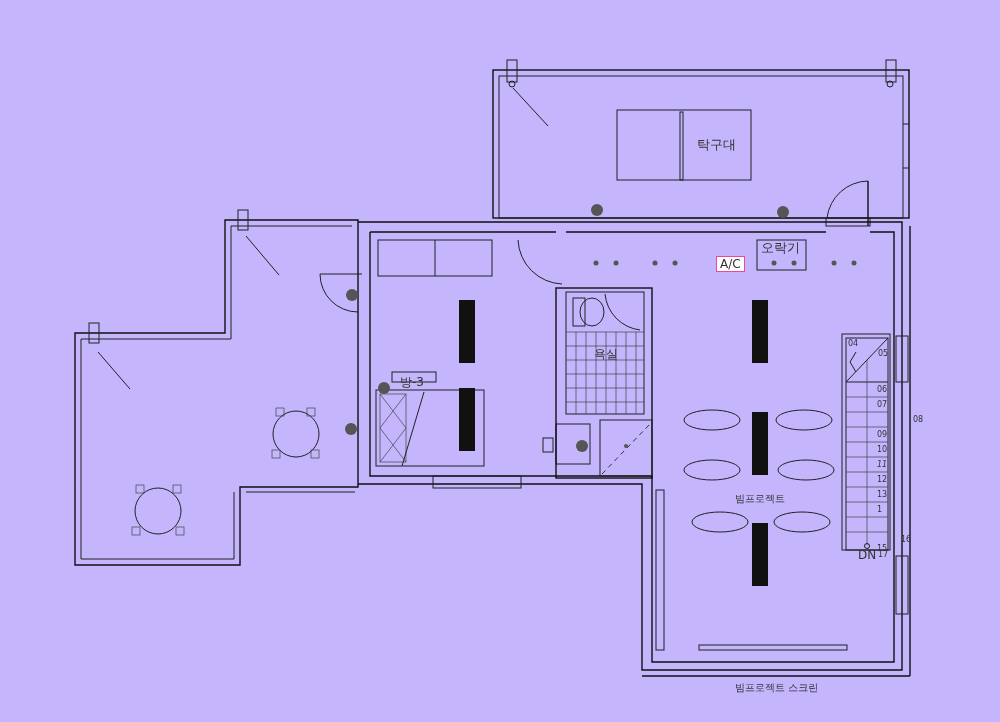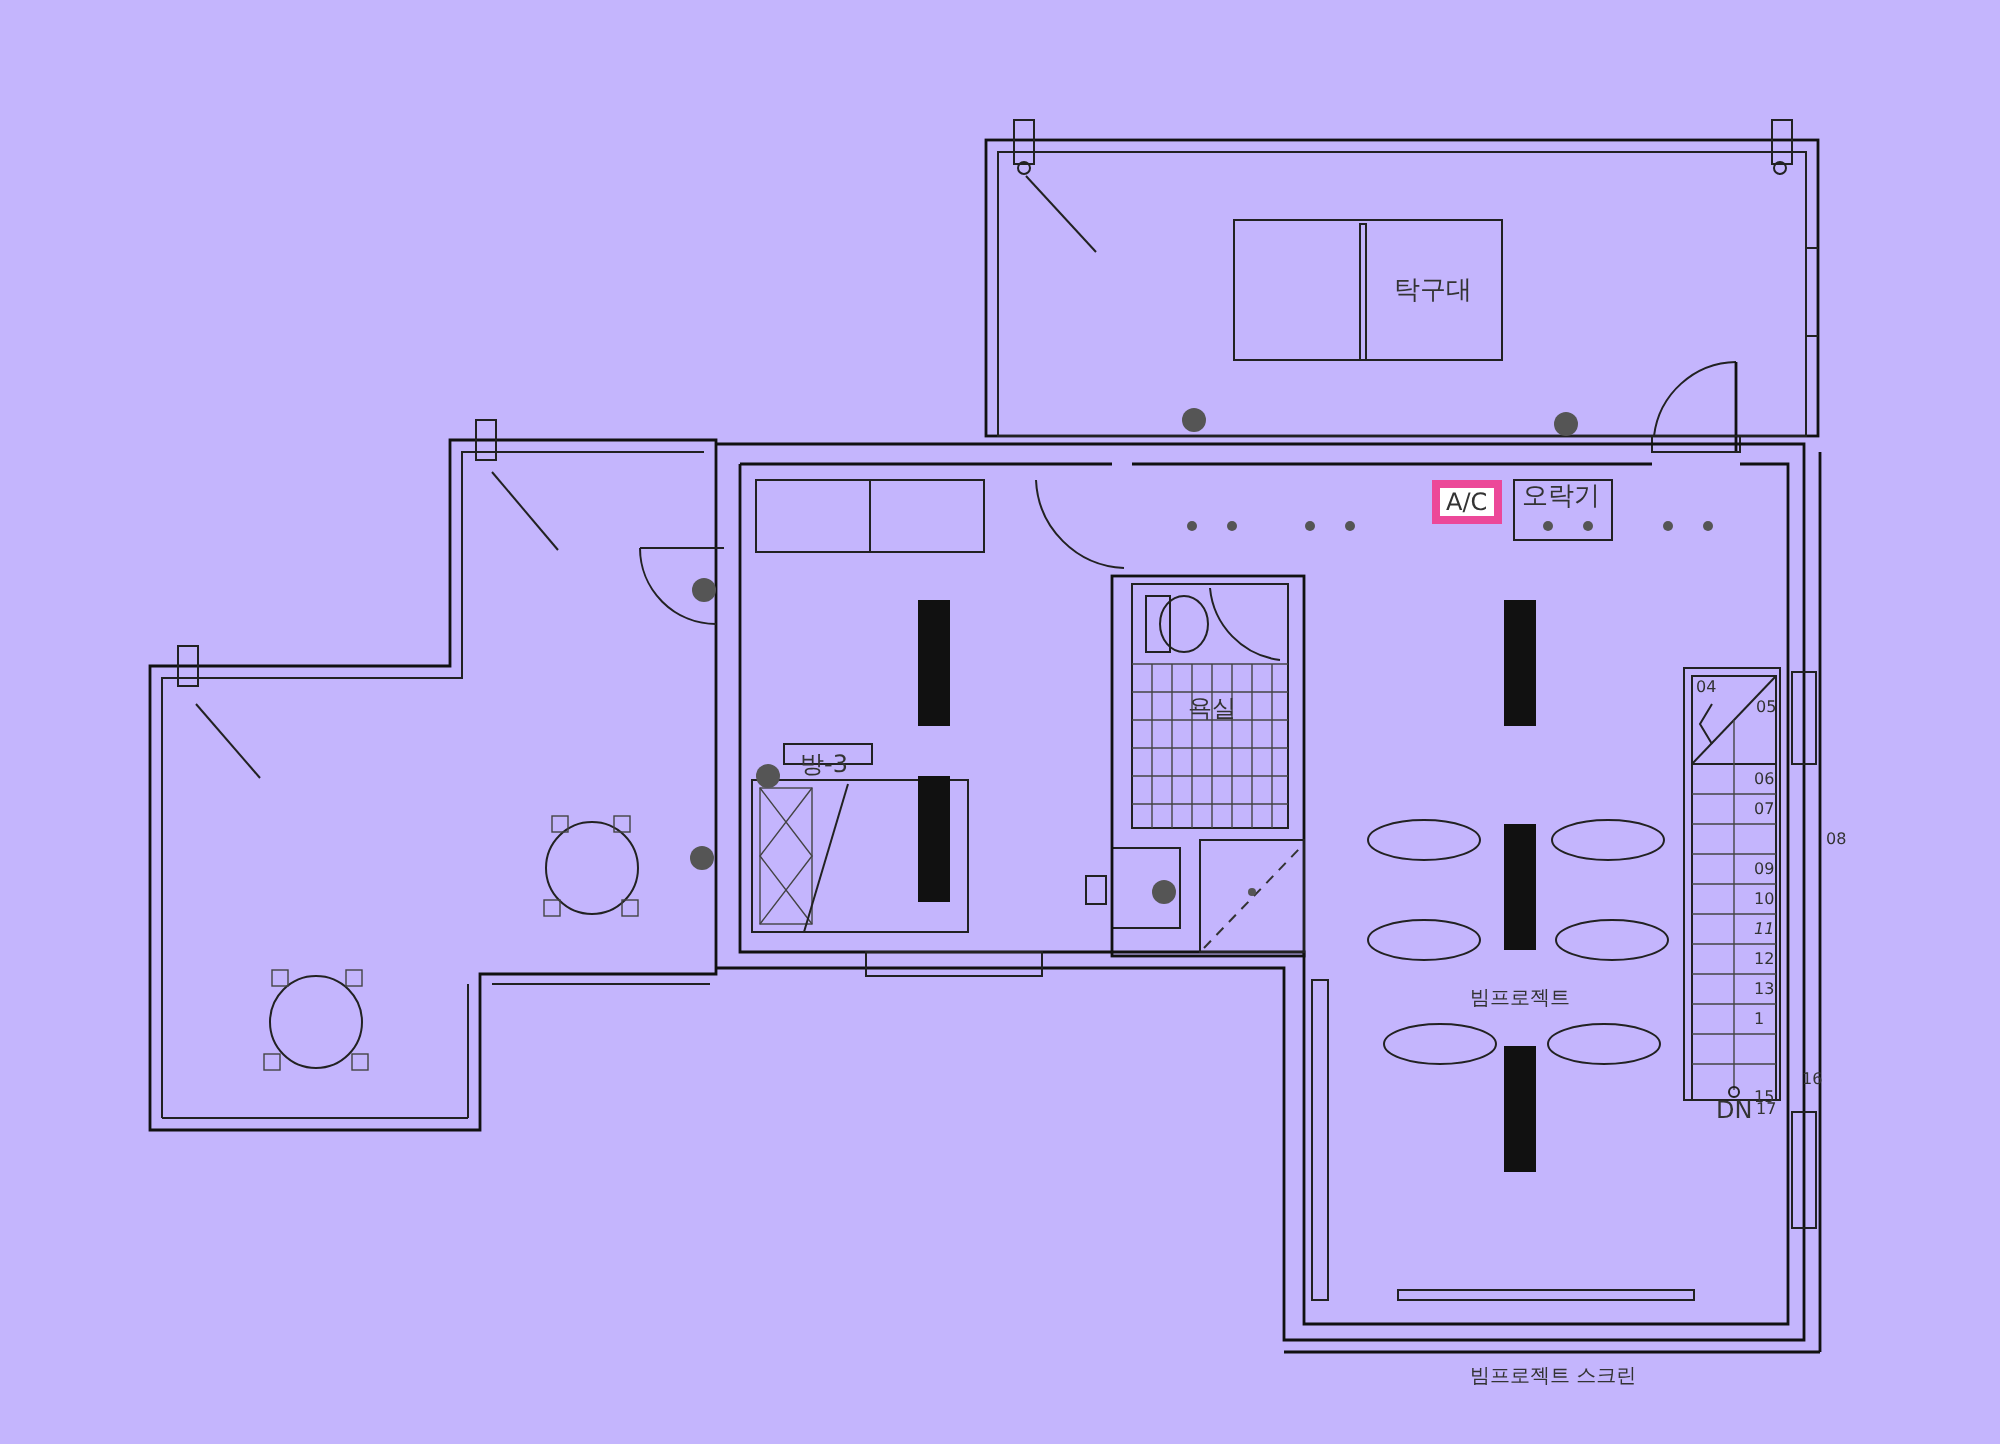--- a/index.html
+++ b/index.html
@@ -5,21 +5,21 @@
   html,body{margin:0;padding:0;background:#ffffff;}
   #canvas{position:relative;width:1000px;height:722px;background:#c4b5fd;overflow:hidden;}
   svg{position:absolute;left:0;top:0;}
   .wall{fill:none;stroke:#111;stroke-width:1.4;}
   .thin{fill:none;stroke:#222;stroke-width:1;}
   .hair{fill:none;stroke:#444;stroke-width:0.7;}
   .dash{fill:none;stroke:#333;stroke-width:1;stroke-dasharray:5 4;}
   .dot{fill:#555;}
   .blk{fill:#111;}
   .lbl{position:absolute;font-family:"DejaVu Sans",sans-serif;color:#333;white-space:nowrap;}
-  .boxlbl{border:4px solid #ec4899;background:#fff;padding:0 3px;}
+  .boxlbl{border:1px solid #ec4899;background:#fff;padding:0 3px;margin-top:16px;}
 </style>
 </head>
 <body>
 
 <div id="canvas">
 <svg width="1000" height="722" viewBox="0 0 1000 722">
 
   <g>
     <rect class="wall" x="493" y="70" width="416" height="148"></rect>
     <rect class="thin" x="499" y="76" width="404" height="142"></rect>

